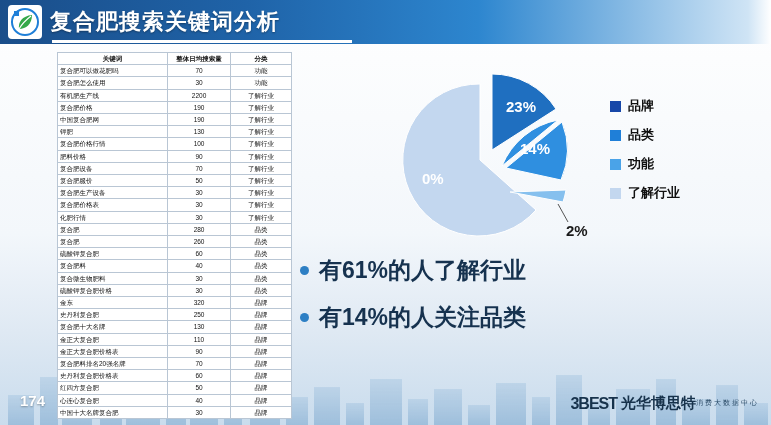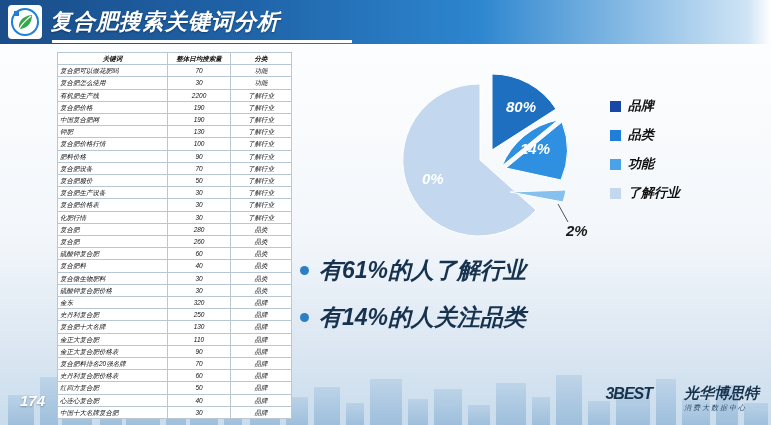--- a/index.html
+++ b/index.html
@@ -5,21 +5,20 @@
   * { box-sizing: border-box; margin: 0; padding: 0; }
   html, body {
     width: 771px; height: 425px;
     font-family: "Liberation Sans", sans-serif;
     overflow: hidden;
   }
   .slide {
     position: relative;
     width: 771px; height: 425px;
     background: linear-gradient(180deg, #ffffff 0%, #f3f7fb 55%, #dfe9f3 78%, #c9dced 100%);
-    font-style: italic;
   }
   
   .header {
     position: absolute; left: 0; top: 0;
     width: 771px; height: 44px;
     background: linear-gradient(90deg, #1a4e8a 0%, #1f63a8 32%, #2d86cf 62%, #cfe4f5 97%, #ffffff 100%);
     display: flex; align-items: center;
   }
   .logo-badge {
     width: 34px; height: 34px; margin-left: 8px; margin-right: 8px;
@@ -138,21 +137,21 @@
     font-size: 16px; font-weight: bold; color: #17324b;
     letter-spacing: -1px; margin-right: 4px;
   }
   .brand-name {
     font-size: 15px; font-weight: bold; color: #17324b;
     line-height: 1;
   }
   .brand-sub {
     font-size: 7px; color: #2a4a66; letter-spacing: 2px; margin-top: 3px;
   }
-  .brand-col { display: flex; flex-direction: column; margin-left: 28px; }
+  .brand-col { display: flex; flex-direction: row; }
 </style>
 </head>
 <body>
 
 <div class="slide">
 
   <div class="city">
     <span style="left:8px;width:26px;height:30px"></span>
     <span style="left:40px;width:18px;height:48px"></span>
     <span style="left:62px;width:30px;height:22px"></span>
@@ -364,21 +363,21 @@
 
       <path d="M132 88 L132 12 A76 76 0 0 1 196 47 Z" fill="#1f6fc0" stroke="#ffffff" stroke-width="1"></path>
 
       <path d="M142 104 A76 76 0 0 1 198 58 L142 104 Z" fill="#2f8fe0" stroke="#ffffff" stroke-width="1"></path>
       <path d="M146 106 L202 60 A76 76 0 0 1 201 118 Z" fill="#2f8fe0" stroke="#ffffff" stroke-width="1"></path>
 
       <path d="M150 130 L206 128 A76 76 0 0 1 203 140 Z" fill="#86c0ee" stroke="#ffffff" stroke-width="1"></path>
 
       <path d="M198 142 L208 160" stroke="#555" stroke-width="1" fill="none"></path>
     </svg>
-    <div class="pct-label" style="left:146px; top:36px;">80%</div>
+    <div class="pct-label" style="left:146px; top:36px;">23%</div>
     <div class="pct-label" style="left:160px; top:78px;">14%</div>
     <div class="pct-label pct-dark" style="left:206px; top:160px;">2%</div>
     <div class="pct-label" style="left:62px; top:108px;">0%</div>
   </div>
 
   <div class="legend" id="legend">
       <div class="legend-row">
         <span class="legend-swatch" style="background: rgb(23, 71, 168);"></span>
         <span class="legend-label">品牌</span>
       </div>

